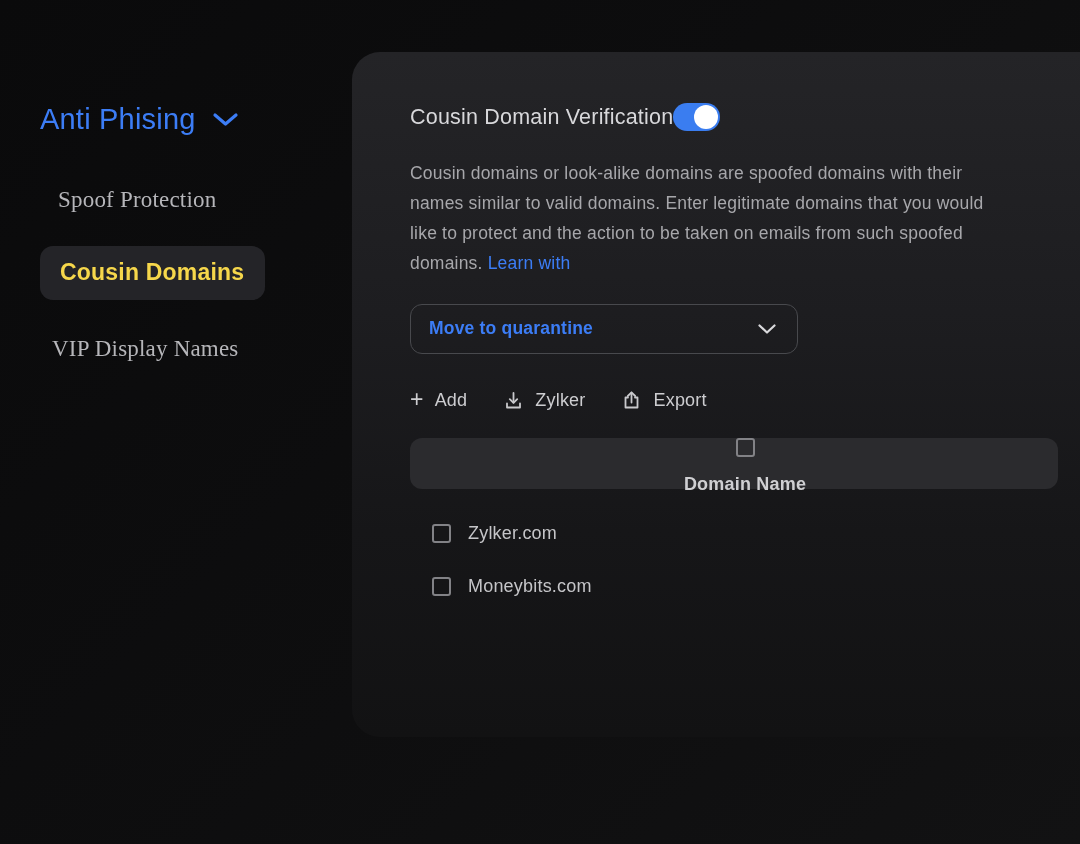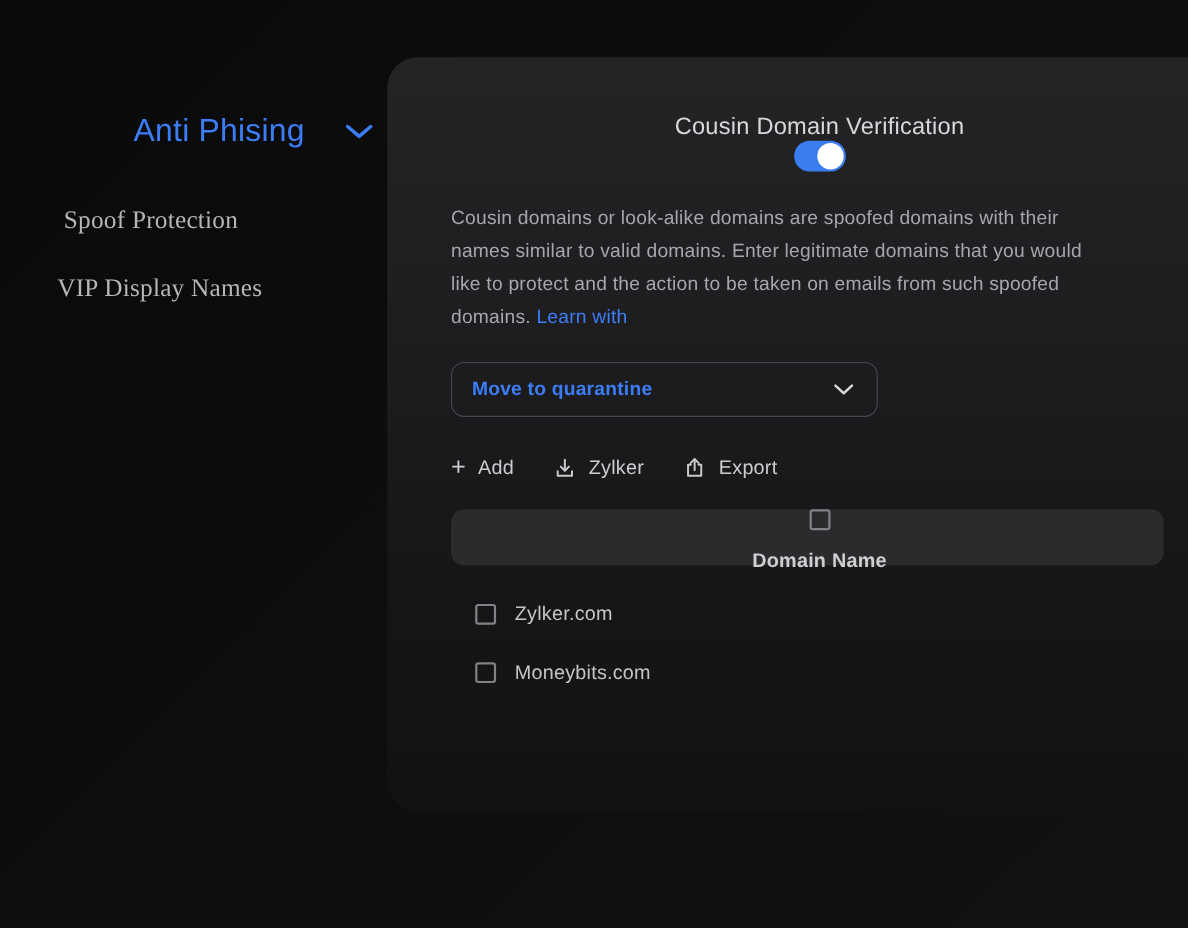--- a/index.html
+++ b/index.html
@@ -13,42 +13,42 @@
   html,body{width:1080px;height:844px;overflow:hidden;}
   body{
     font-family:"Liberation Sans","DejaVu Sans",sans-serif;
     background:linear-gradient(135deg,#0a0a0b 0%,#0e0e0f 55%,#121213 100%);
     position:relative;
     color:#c5c5c8;
   }
 
   
   .sidebar{position:absolute;left:40px;top:103px;width:300px;}
-  .sidebar-header{display:flex;align-items:center;gap:36px;cursor:pointer;justify-content:flex-end;}
+  .sidebar-header{display:flex;align-items:center;gap:16px;cursor:pointer;}
   .sidebar-title{font-size:29px;font-weight:500;color:var(--accent-blue);letter-spacing:.2px;}
   .sidebar-chev svg{display:block;}
   .side-nav{margin-top:51px;}
   .side-item{font-size:23px;color:#b6b6ba;cursor:pointer;letter-spacing:.2px;}
   .side-item.indent{margin-left:18px;font-family:Liberation Serif, serif;}
   .side-item.spoof{margin-top:0;}
   .side-pill{
     margin-top:33px;display:inline-block;background:#242428;border-radius:13px;
     padding:13px 21px 14px 20px;cursor:pointer;
   }
   .side-pill .pill-label{font-size:23px;font-weight:700;color:var(--active-yellow);letter-spacing:.2px;}
   .side-item.vip{margin-top:36px;margin-left:12px;}
 
   
   .card{
     position:absolute;left:352px;top:52px;width:728px;height:685px;
     border-radius:28px 0 0 28px;
     background:linear-gradient(180deg,#242427 0%,#1d1d20 38%,#161618 70%,#121213 100%);
     padding:51px 0 0 58px;
   }
-  .title-row{display:flex;align-items:center;flex-direction:column;}
+  .title-row{display:flex;align-items:center;}
   .panel-title{font-size:21.5px;font-weight:500;color:#d8d8db;letter-spacing:.2px;}
   .toggle{
     width:47px;height:28px;border-radius:15px;background:var(--toggle-on);
     position:relative;cursor:pointer;flex:0 0 auto;
   }
   .toggle .knob{
     position:absolute;top:2px;right:2px;width:24px;height:24px;border-radius:50%;background:#ffffff;
   }
   .desc{
     margin-top:27px;width:604px;font-size:17.5px;line-height:30px;color:#a7a7ab;letter-spacing:.2px;
@@ -92,20 +92,23 @@
   <div class="sidebar-header">
     <span class="sidebar-title">Anti Phising</span>
     <span class="sidebar-chev">
       <svg width="27" height="17" viewBox="0 0 27 17">
           <path d="M3 4 L13.5 13 L24 4" fill="none" stroke="#3c7df6" stroke-width="3.2" stroke-linecap="round" stroke-linejoin="round"></path>
         </svg>
     </span>
   </div>
   <nav class="side-nav">
     <div class="side-item indent spoof">Spoof Protection</div>
+    <div class="side-pill">
+      <span class="pill-label">Cousin Domains</span>
+    </div>
     <div class="side-item indent vip">VIP Display Names</div>
   </nav>
 </aside>
 
 <main class="card">
   <div class="title-row">
     <h1 class="panel-title">Cousin Domain Verification</h1>
     <div class="toggle">
       <div class="knob"></div>
     </div>

